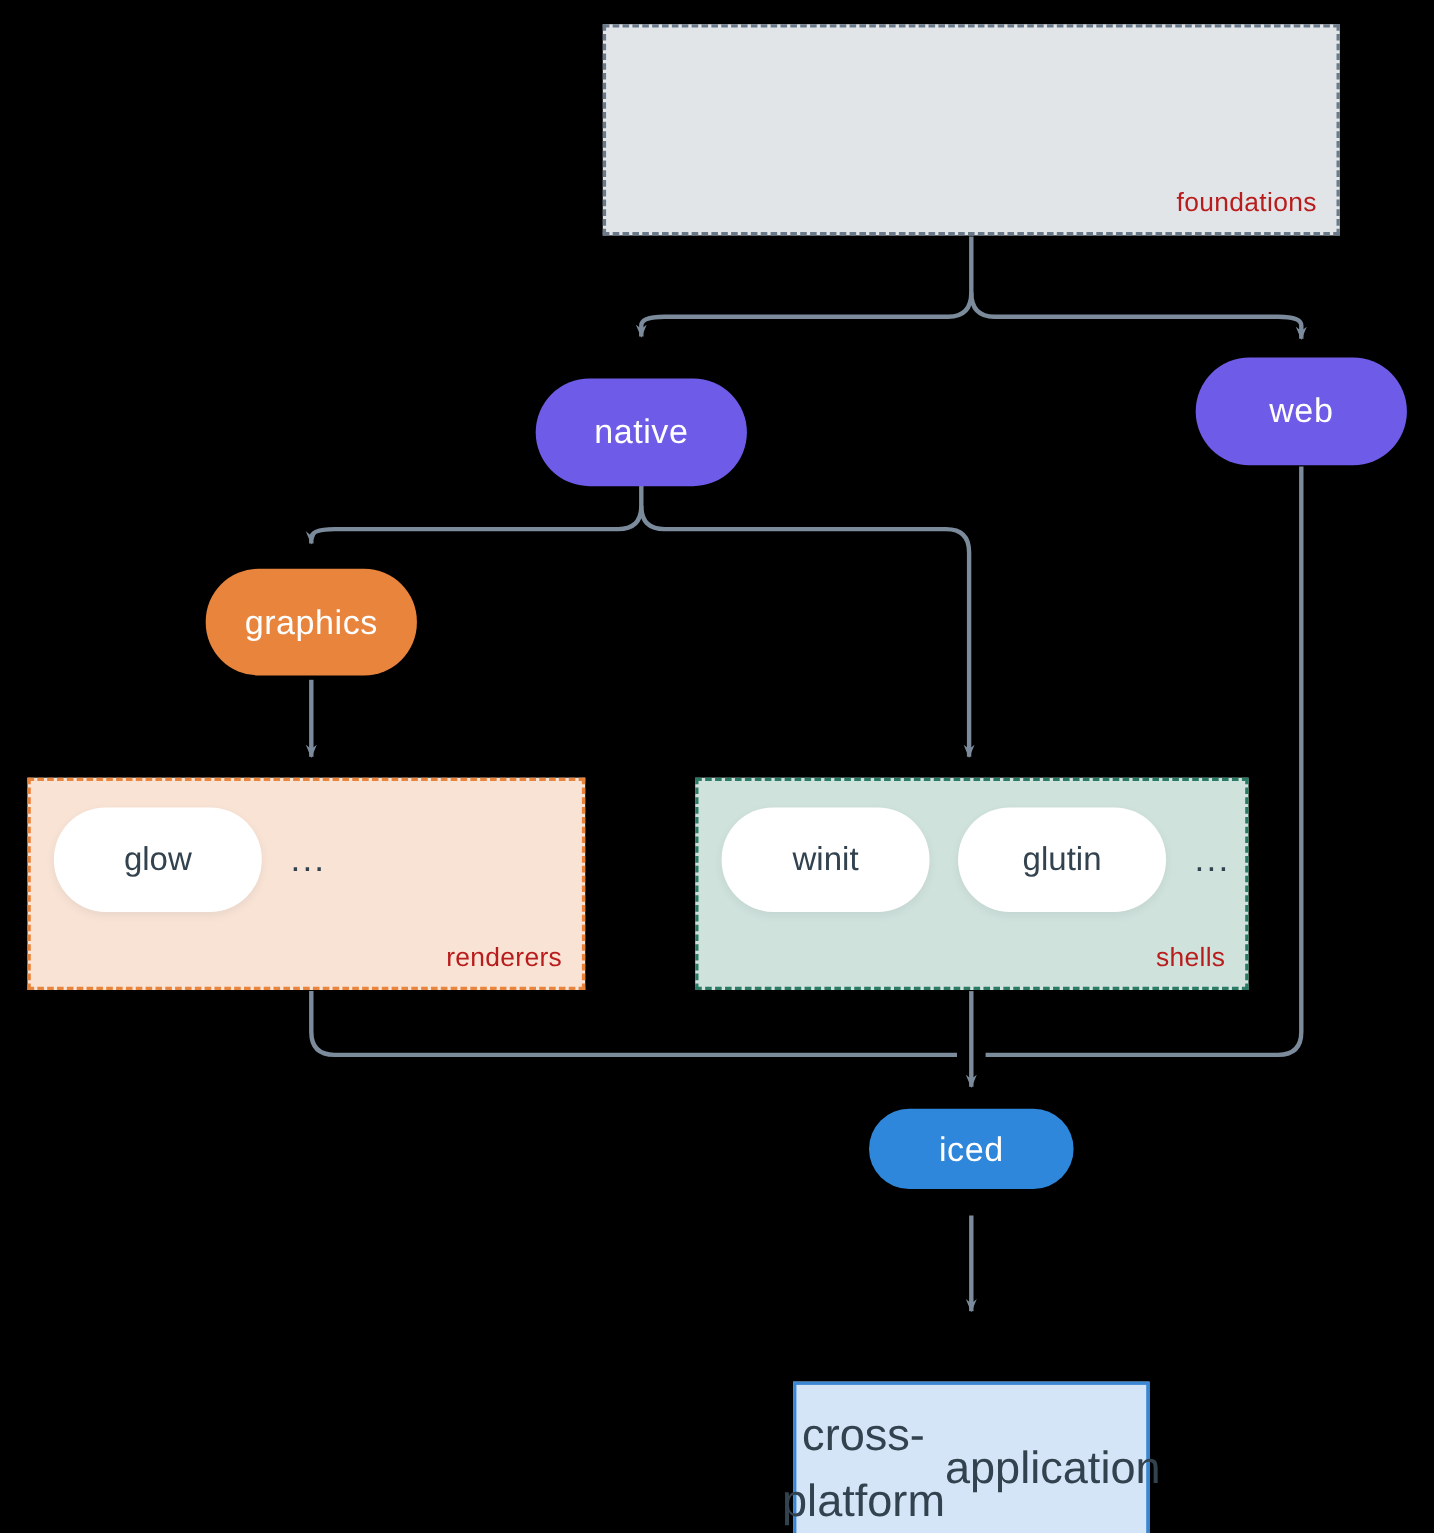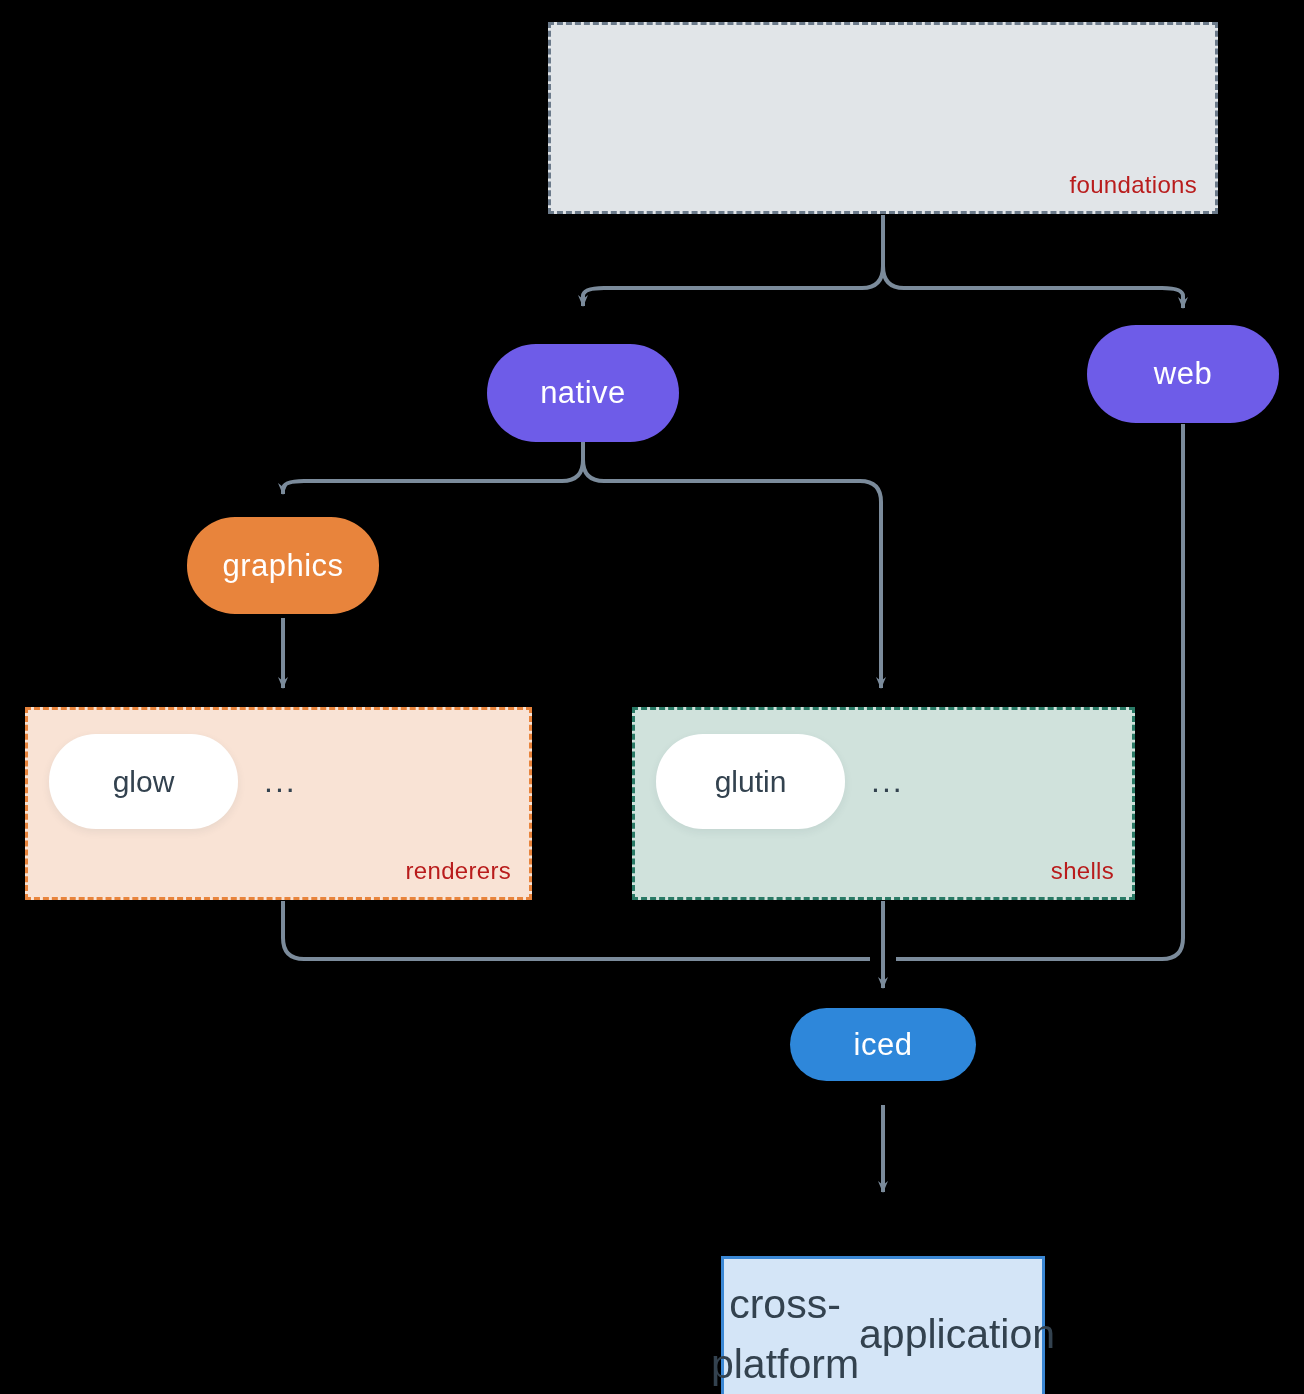--- a/index.html
+++ b/index.html
@@ -103,20 +103,21 @@
   <div class="groupbox box-renderers">
     <div class="pillrow">
       <div class="whitepill">glow</div>
       <div class="ellipsis">...</div>
     </div>
     <div class="grouplabel">renderers</div>
   </div>
 
   <div class="groupbox box-shells">
     <div class="pillrow">
+      <div class="whitepill">winit</div>
       <div class="whitepill">glutin</div>
       <div class="ellipsis">...</div>
     </div>
     <div class="grouplabel">shells</div>
   </div>
 
   <div class="nodepill pill-iced">iced</div>
 
   <div class="appbox">
     <span>cross-platform</span>

